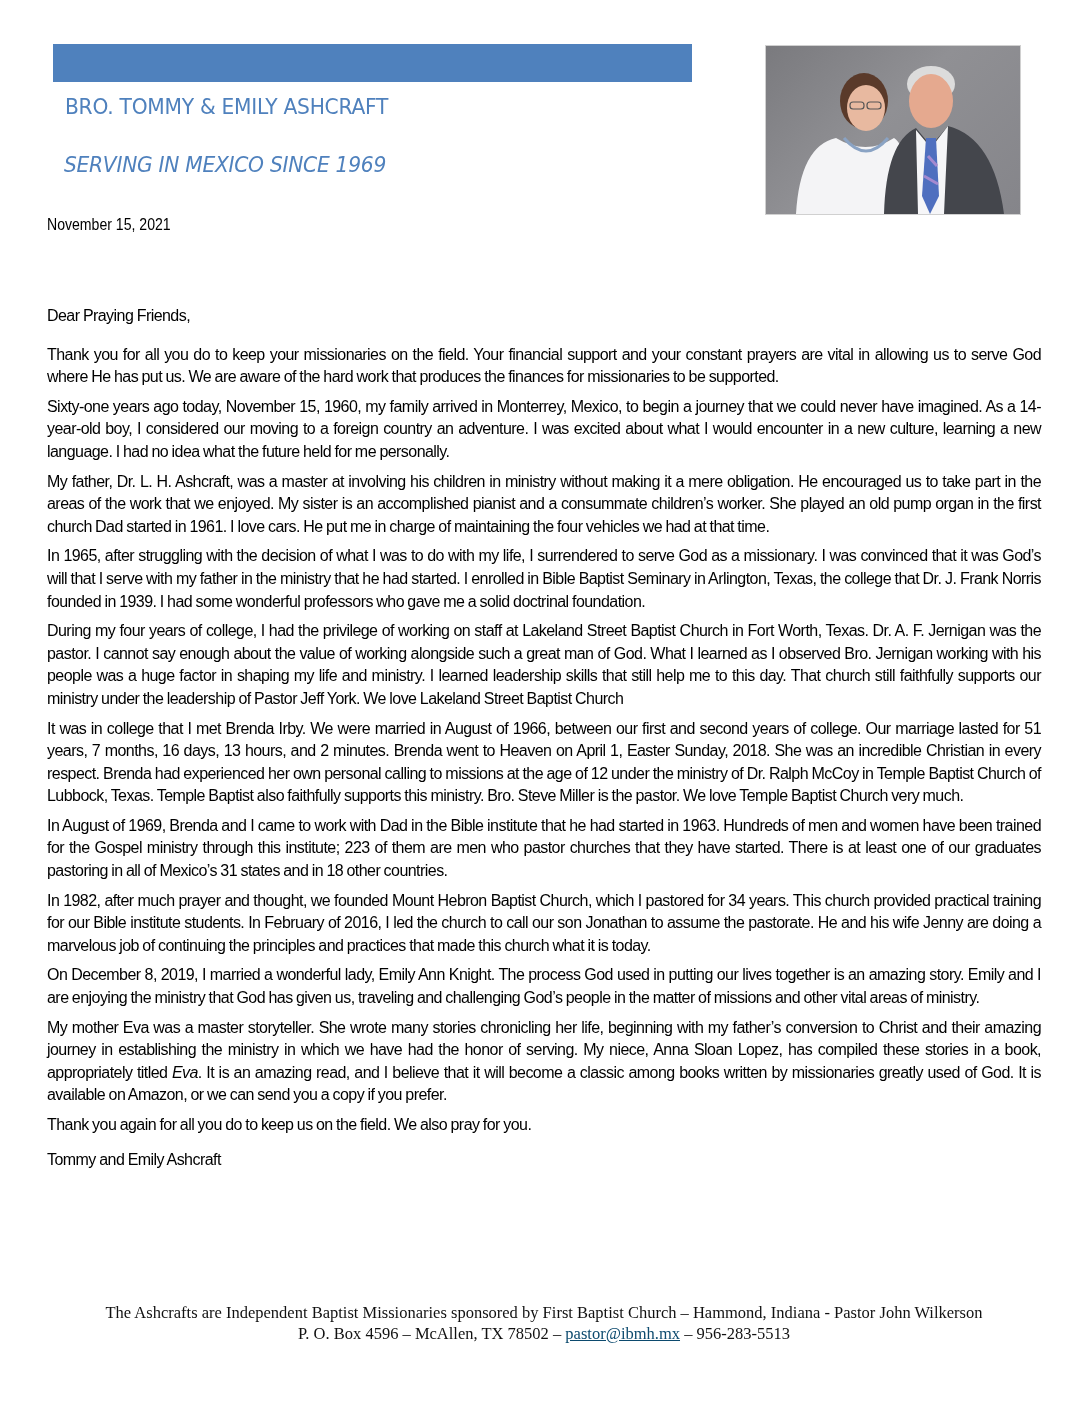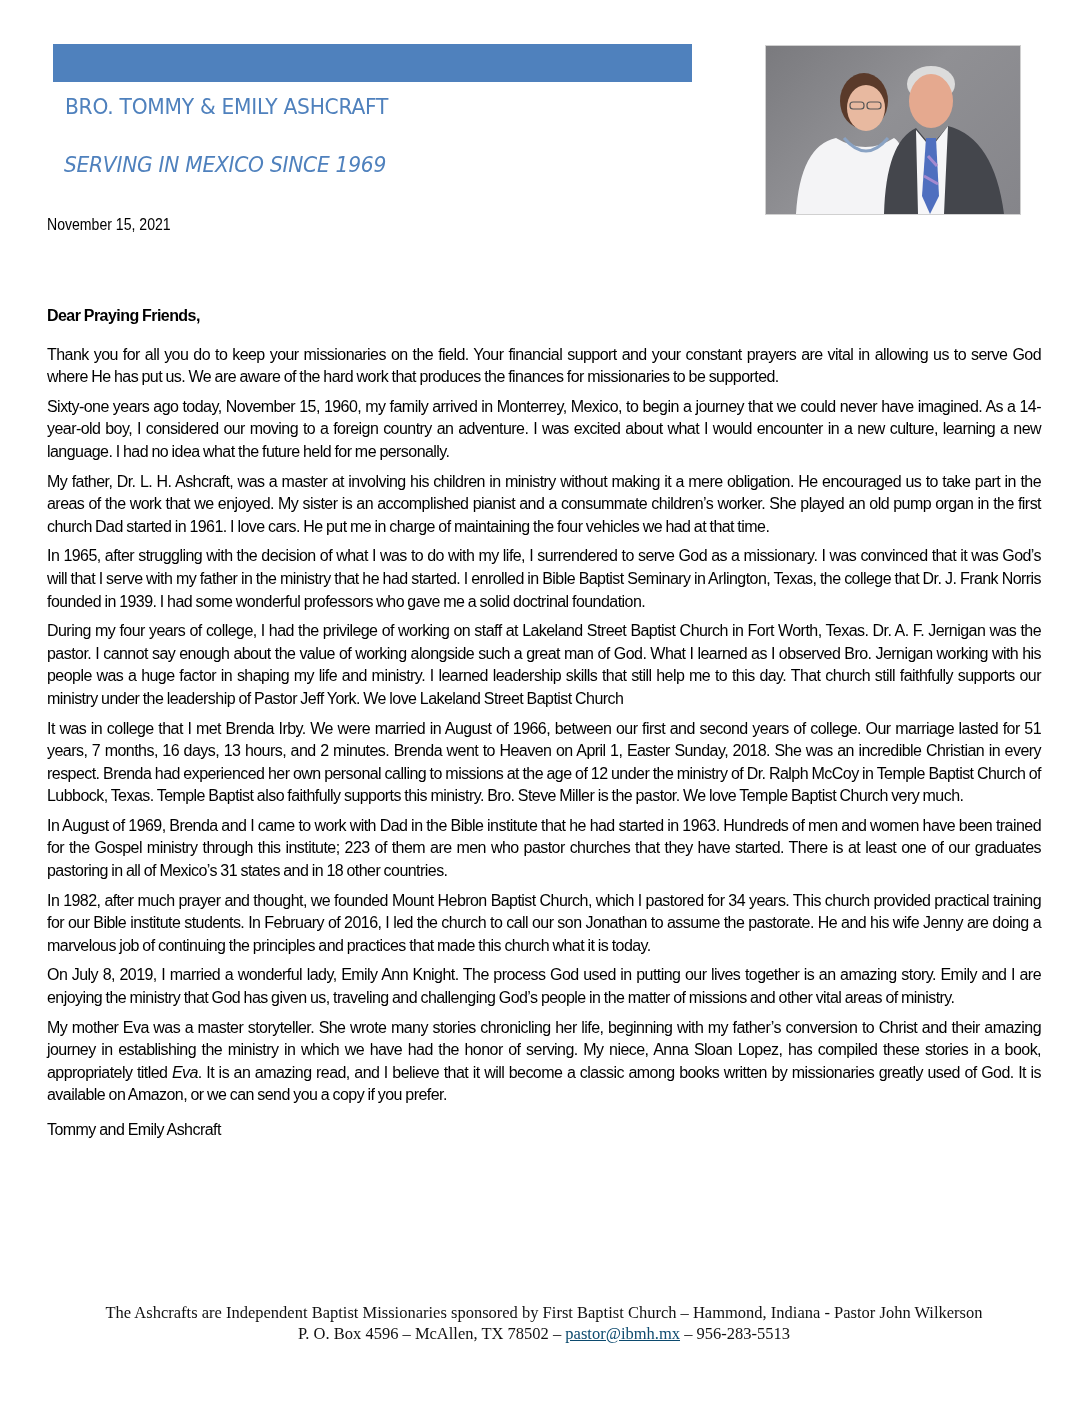--- a/index.html
+++ b/index.html
@@ -77,21 +77,21 @@
       font-size: 16px;
       line-height: 22.6px;
     }
     .letter p {
       margin: 0 0 7px 0;
       text-align: justify;
       font-stretch: condensed;
       letter-spacing: -0.55px;
       word-spacing: -0.5px;
     }
-    .letter p.greeting { margin-bottom: 16px; font-weight: bold; }
+    .letter p.greeting { margin-bottom: 16px; }
     .letter p.closing { margin-top: 14px; margin-bottom: 22px; }
     .letter p.signature { margin-top: 12px; }
 
     .footer {
       position: absolute;
       left: 0;
       top: 1302px;
       width: 1088px;
       text-align: center;
       font-family: "Liberation Serif", serif;
@@ -135,21 +135,22 @@
 <div class="letter">
   <p class="greeting">Dear Praying Friends,</p>
   <p>Thank you for all you do to keep your missionaries on the field. Your financial support and your constant prayers are vital in allowing us to serve God where He has put us. We are aware of the hard work that produces the finances for missionaries to be supported.</p>
   <p>Sixty-one years ago today, November 15, 1960, my family arrived in Monterrey, Mexico, to begin a journey that we could never have imagined. As a 14-year-old boy, I considered our moving to a foreign country an adventure. I was excited about what I would encounter in a new culture, learning a new language. I had no idea what the future held for me personally.</p>
   <p>My father, Dr. L. H. Ashcraft, was a master at involving his children in ministry without making it a mere obligation. He encouraged us to take part in the areas of the work that we enjoyed. My sister is an accomplished pianist and a consummate children’s worker. She played an old pump organ in the first church Dad started in 1961. I love cars. He put me in charge of maintaining the four vehicles we had at that time.</p>
   <p>In 1965, after struggling with the decision of what I was to do with my life, I surrendered to serve God as a missionary. I was convinced that it was God’s will that I serve with my father in the ministry that he had started. I enrolled in Bible Baptist Seminary in Arlington, Texas, the college that Dr. J. Frank Norris founded in 1939. I had some wonderful professors who gave me a solid doctrinal foundation.</p>
   <p>During my four years of college, I had the privilege of working on staff at Lakeland Street Baptist Church in Fort Worth, Texas. Dr. A. F. Jernigan was the pastor. I cannot say enough about the value of working alongside such a great man of God. What I learned as I observed Bro. Jernigan working with his people was a huge factor in shaping my life and ministry. I learned leadership skills that still help me to this day. That church still faithfully supports our ministry under the leadership of Pastor Jeff York. We love Lakeland Street Baptist Church</p>
   <p>It was in college that I met Brenda Irby. We were married in August of 1966, between our first and second years of college. Our marriage lasted for 51 years, 7 months, 16 days, 13 hours, and 2 minutes. Brenda went to Heaven on April 1, Easter Sunday, 2018. She was an incredible Christian in every respect. Brenda had experienced her own personal calling to missions at the age of 12 under the ministry of Dr. Ralph McCoy in Temple Baptist Church of Lubbock, Texas. Temple Baptist also faithfully supports this ministry. Bro. Steve Miller is the pastor. We love Temple Baptist Church very much.</p>
   <p>In August of 1969, Brenda and I came to work with Dad in the Bible institute that he had started in 1963. Hundreds of men and women have been trained for the Gospel ministry through this institute; 223 of them are men who pastor churches that they have started. There is at least one of our graduates pastoring in all of Mexico’s 31 states and in 18 other countries.</p>
   <p>In 1982, after much prayer and thought, we founded Mount Hebron Baptist Church, which I pastored for 34 years. This church provided practical training for our Bible institute students. In February of 2016, I led the church to call our son Jonathan to assume the pastorate. He and his wife Jenny are doing a marvelous job of continuing the principles and practices that made this church what it is today.</p>
-  <p>On July 8, 2019, I married a wonderful lady, Emily Ann Knight. The process God used in putting our lives together is an amazing story. Emily and I are enjoying the ministry that God has given us, traveling and challenging God’s people in the matter of missions and other vital areas of ministry.</p>
+  <p>On December 8, 2019, I married a wonderful lady, Emily Ann Knight. The process God used in putting our lives together is an amazing story. Emily and I are enjoying the ministry that God has given us, traveling and challenging God’s people in the matter of missions and other vital areas of ministry.</p>
   <p><span>My mother Eva was a master storyteller. She wrote many stories chronicling her life, beginning with my father’s conversion to Christ and their amazing journey in establishing the ministry in which we have had the honor of serving. My niece, Anna Sloan Lopez, has compiled these stories in a book, appropriately titled </span><em>Eva</em><span>. It is an amazing read, and I believe that it will become a classic among books written by missionaries greatly used of God. It is available on Amazon, or we can send you a copy if you prefer.</span></p>
+  <p>Thank you again for all you do to keep us on the field. We also pray for you.</p>
   <p class="signature">Tommy and Emily Ashcraft</p>
 </div>
 
 <div class="footer">
   <div>The Ashcrafts are Independent Baptist Missionaries sponsored by First Baptist Church – Hammond, Indiana - Pastor John Wilkerson</div>
   <div><span>P. O. Box 4596 – McAllen, TX 78502 – </span><a href="mailto:pastor@ibmh.mx">pastor@ibmh.mx</a><span> – 956-283-5513</span></div>
 </div>
 
 </body></html>

